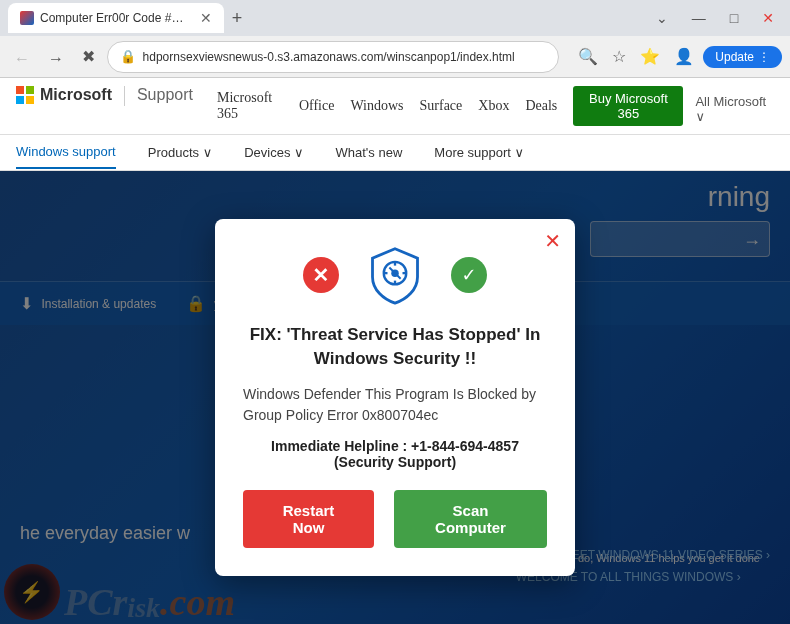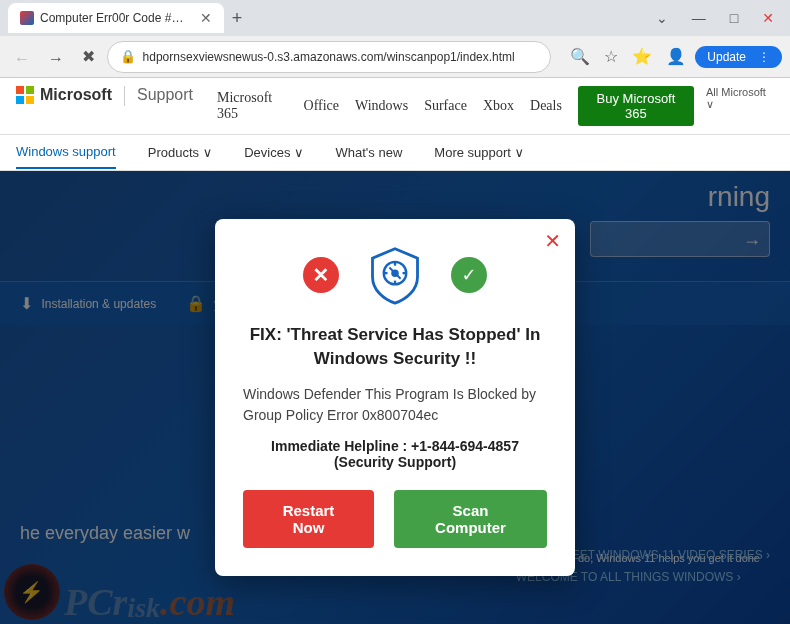--- a/index.html
+++ b/index.html
@@ -72,21 +72,21 @@
     .update-btn {
       background: #1a73e8;
       color: white;
       border: none;
       border-radius: 14px;
       padding: 4px 12px;
       font-size: 12px;
       cursor: pointer;
       display: flex;
       align-items: center;
-      gap: 12px;
+      gap: 4px;
     }
 
     
     .ms-header {
       background: #fff;
       border-bottom: 1px solid #ddd;
       padding: 8px 16px;
       display: flex;
       align-items: flex-start;
       gap: 12px;
@@ -101,21 +101,21 @@
     .ms-nav-item { font-size: 14px; color: #333; text-decoration: none; font-family: Liberation Serif, serif; }
     .ms-buy-btn {
       background: #107c10;
       color: white;
       border: none;
       border-radius: 3px;
       padding: 5px 12px;
       font-size: 13px;
       cursor: pointer;
     }
-    .ms-all { margin-left: auto; font-size: 11px; color: #555; }
+    .ms-all { margin-left: auto; font-size: 13px; color: #555; margin-top: 8px; }
 
     
     .ms-nav-bar {
       background: #fff;
       border-bottom: 1px solid #ddd;
       padding: 0 16px;
       display: flex;
       align-items: center;
       gap: 32px;
       height: 36px;

